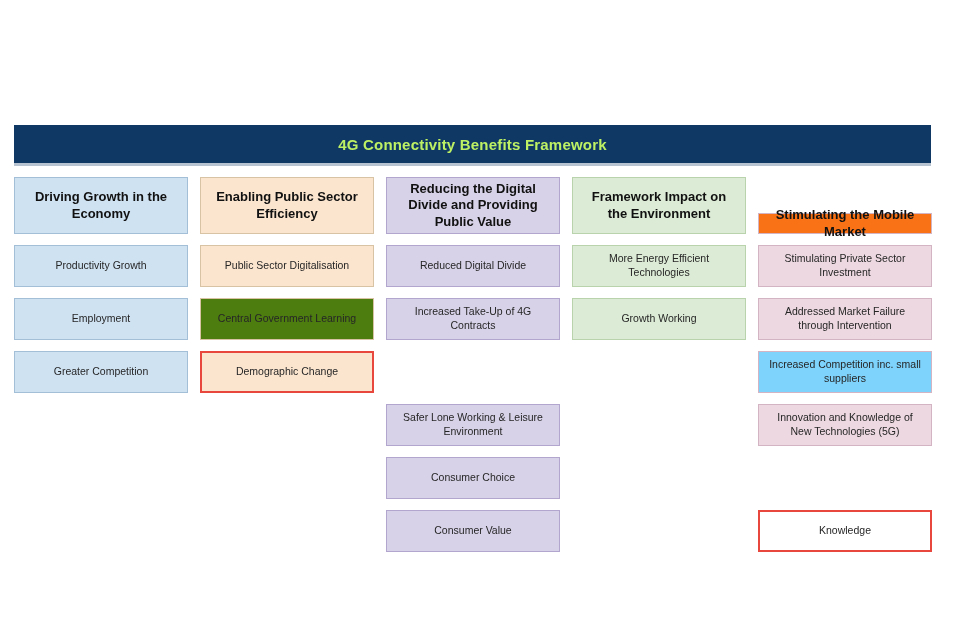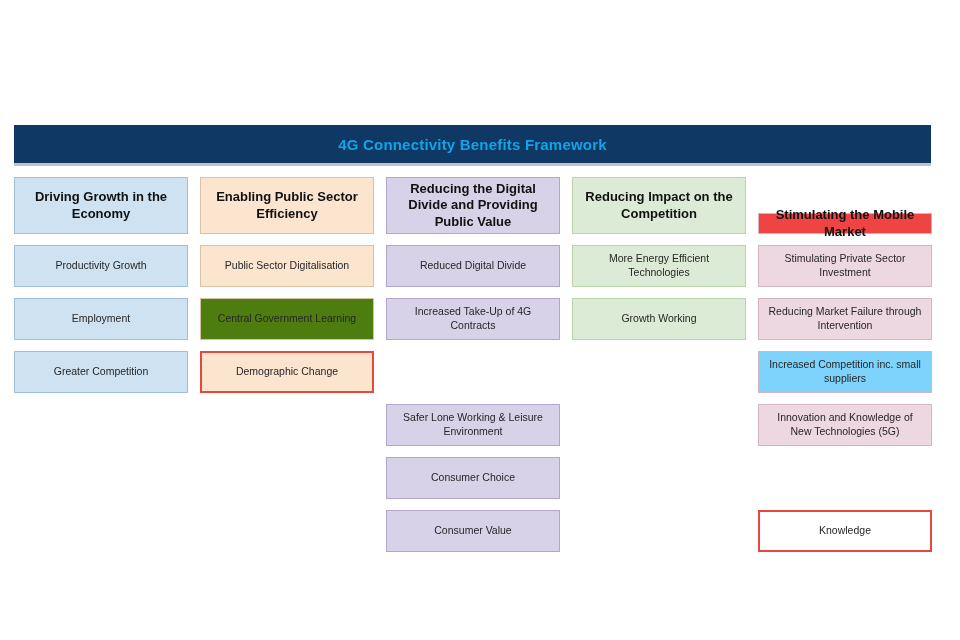--- a/index.html
+++ b/index.html
@@ -56,40 +56,40 @@
     color: #262626;
     line-height: 1.3;
     padding: 2px 8px;
   }
 </style>
 </head>
 <body>
 
 <div class="page">
   <div class="title-bar" id="title-bar" style="background: rgb(15, 56, 100); border-bottom-color: rgb(183, 195, 209);">
-    <span style="color: #0ea5e9;">4G Connectivity Benefits Framework</span>
+    <span style="color: #bef264;">4G Connectivity Benefits Framework</span>
   </div>
   <div class="grid" id="grid">
       <div class="cell header-cell" style="grid-area: 1 / 1; background: rgb(207, 226, 242); border: 1px solid rgb(163, 191, 216);">Driving Growth in the Economy</div>
       <div class="cell item-cell" style="grid-area: 2 / 1; background: rgb(207, 226, 242); border: 1px solid rgb(163, 191, 216);">Productivity Growth</div>
       <div class="cell item-cell" style="grid-area: 3 / 1; background: rgb(207, 226, 242); border: 1px solid rgb(163, 191, 216);">Employment</div>
       <div class="cell item-cell" style="grid-area: 4 / 1; background: rgb(207, 226, 242); border: 1px solid rgb(163, 191, 216);">Greater Competition</div>
       <div class="cell header-cell" style="grid-area: 1 / 2; background: rgb(251, 229, 207); border: 1px solid rgb(217, 195, 165);">Enabling Public Sector Efficiency</div>
       <div class="cell item-cell" style="grid-area: 2 / 2; background: rgb(251, 229, 207); border: 1px solid rgb(217, 195, 165);">Public Sector Digitalisation</div>
       <div class="cell item-cell" style="grid-area: 3 / 2; background: #4d7c0f; border: 1px solid rgb(217, 195, 165);">Central Government Learning</div>
       <div class="cell item-cell" style="grid-area: 4 / 2; background: rgb(251, 229, 207); border: 2px solid rgb(232, 71, 61); padding-left: 8px;">Demographic Change</div>
       <div class="cell header-cell" style="grid-area: 1 / 3; background: rgb(216, 210, 232); border: 1px solid rgb(179, 166, 206);">Reducing the Digital Divide and Providing Public Value</div>
       <div class="cell item-cell" style="grid-area: 2 / 3; background: rgb(216, 210, 232); border: 1px solid rgb(179, 166, 206);">Reduced Digital Divide</div>
       <div class="cell item-cell" style="grid-area: 3 / 3; background: rgb(216, 210, 232); border: 1px solid rgb(179, 166, 206);">Increased Take-Up of 4G Contracts</div>
       <div class="cell item-cell" style="grid-area: 5 / 3; background: rgb(216, 210, 232); border: 1px solid rgb(179, 166, 206);">Safer Lone Working &amp; Leisure Environment</div>
       <div class="cell item-cell" style="grid-area: 6 / 3; background: rgb(216, 210, 232); border: 1px solid rgb(179, 166, 206);">Consumer Choice</div>
       <div class="cell item-cell" style="grid-area: 7 / 3; background: rgb(216, 210, 232); border: 1px solid rgb(179, 166, 206);">Consumer Value</div>
-      <div class="cell header-cell" style="grid-area: 1 / 4; background: rgb(220, 235, 213); border: 1px solid rgb(185, 211, 172);">Reducing Impact on the Competition</div>
+      <div class="cell header-cell" style="grid-area: 1 / 4; background: rgb(220, 235, 213); border: 1px solid rgb(185, 211, 172);">Framework Impact on the Environment</div>
       <div class="cell item-cell" style="grid-area: 2 / 4; background: rgb(220, 235, 213); border: 1px solid rgb(185, 211, 172);">More Energy Efficient Technologies</div>
       <div class="cell item-cell" style="grid-area: 3 / 4; background: rgb(220, 235, 213); border: 1px solid rgb(185, 211, 172);">Growth Working</div>
-      <div class="cell header-cell" style="grid-area: 1 / 5; background: #ef4444; border: 1px solid rgb(211, 180, 195); margin-top: 36px;">Stimulating the Mobile Market</div>
+      <div class="cell header-cell" style="grid-area: 1 / 5; background: #f97316; border: 1px solid rgb(211, 180, 195); margin-top: 36px;">Stimulating the Mobile Market</div>
       <div class="cell item-cell" style="grid-area: 2 / 5; background: rgb(237, 216, 225); border: 1px solid rgb(211, 180, 195);">Stimulating Private Sector Investment</div>
-      <div class="cell item-cell" style="grid-area: 3 / 5; background: rgb(237, 216, 225); border: 1px solid rgb(211, 180, 195);">Reducing Market Failure through Intervention</div>
+      <div class="cell item-cell" style="grid-area: 3 / 5; background: rgb(237, 216, 225); border: 1px solid rgb(211, 180, 195);">Addressed Market Failure through Intervention</div>
       <div class="cell item-cell" style="grid-area: 4 / 5; background: #7dd3fc; border: 1px solid rgb(211, 180, 195);">Increased Competition inc. small suppliers</div>
       <div class="cell item-cell" style="grid-area: 5 / 5; background: rgb(237, 216, 225); border: 1px solid rgb(211, 180, 195);">Innovation and Knowledge of New Technologies (5G)</div>
       <div class="cell item-cell" style="grid-area: 7 / 5; background: rgb(255, 255, 255); border: 2px solid rgb(232, 71, 61);">Knowledge</div>
     </div>
 </div>
 
 </body></html>

